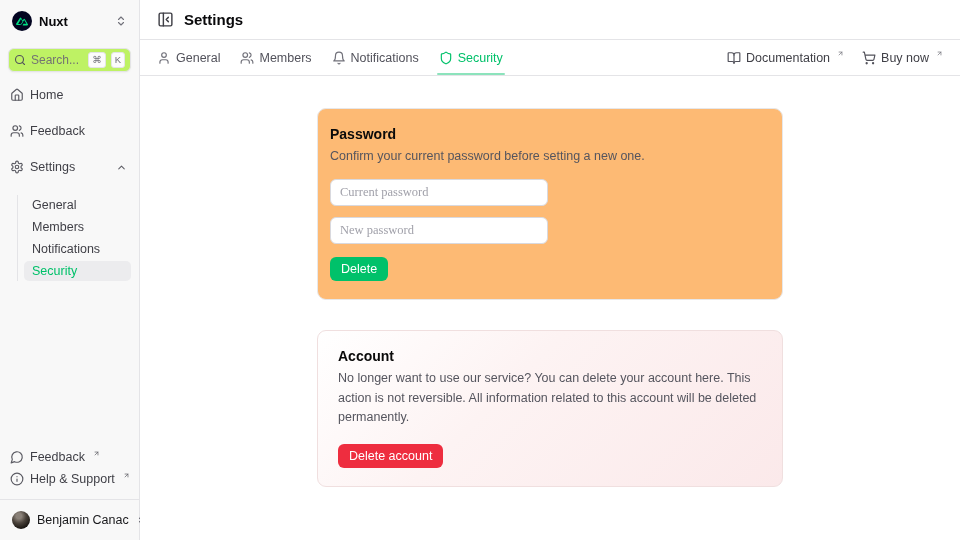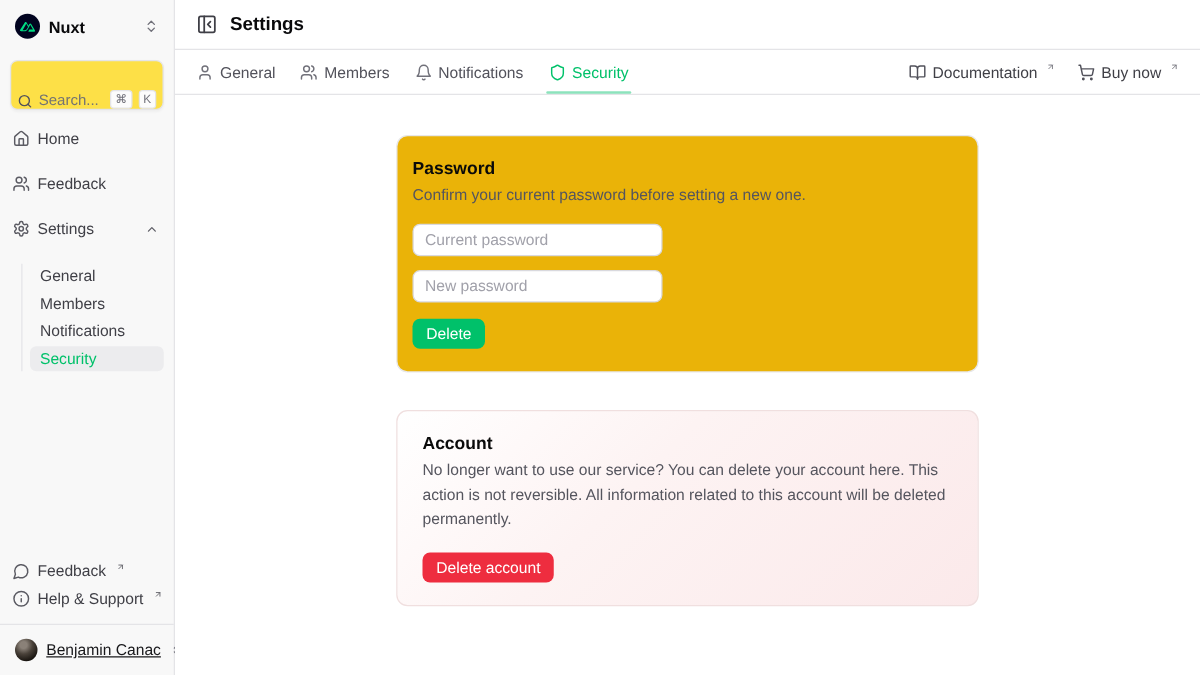--- a/index.html
+++ b/index.html
@@ -18,23 +18,23 @@
     display:flex; flex-direction:column; padding:8px;
   }
   .brand-row { display:flex; align-items:center; gap:7px; padding:2px 4px; height:26px; cursor:pointer; border-radius:6px;justify-content:center; }
   .logo-circle { width:20px; height:20px; border-radius:50%; background:#020420; display:flex; align-items:center; justify-content:center; flex:none; }
   .logo-circle svg { width:12px; height:12px; }
   .brand-name { font-size:13px; font-weight:700; color:#09090b; }
   .selector { margin-left:auto; color:#71717a; }
   .selector svg { width:12px; height:12px; }
 
   .search-box {
-    margin-top:14px; height:40px; background:#fde047;
+    margin-top:14px; height:24px; background:#bef264;
     border:1px solid #e4e4e7; border-radius:6px;
-    display:flex; align-items:flex-end; gap:5px; padding:0 5px;
+    display:flex; align-items:center; gap:5px; padding:0 5px;
     box-shadow:0 1px 2px rgba(0,0,0,.04); cursor:text;
   }
   .search-box svg { width:12px; height:12px; color:#52525b; flex:none; }
   .search-placeholder { flex:1; font-size:12px; color:#737373; white-space:nowrap; overflow:hidden; }
   .kbd {
     font-size:9.5px; line-height:1; color:#71717a; background:#fcfcfc;
     border:1px solid #e4e4e7; border-radius:3px; padding:2px 3px; min-width:14px; text-align:center;
   }
 
   .nav { margin-top:13px; display:flex; flex-direction:column; gap:16px; }
@@ -58,47 +58,47 @@
   .sidebar-footer { margin-top:auto; display:flex; flex-direction:column; gap:2px; }
   .ext { display:inline-block; margin-left:2px; transform:translateY(-4px); color:#71717a; }
   .ext svg { width:7px; height:7px; }
 
   .user-sep { border-top:1px solid #e4e4e7; margin:8px -8px 0 -8px; }
   .user-row { display:flex; align-items:center; gap:7px; padding:9px 4px 3px 4px; cursor:pointer; border-radius:6px; }
   .avatar {
     width:18px; height:18px; border-radius:50%; flex:none;
     background:radial-gradient(circle at 38% 28%, #8a8178 0 16%, #4a423a 42%, #15110d 78%);
   }
-  .user-name { font-size:12.5px; font-weight:500; color:#18181b; white-space:nowrap;text-decoration:underline; }
+  .user-name { font-size:12.5px; font-weight:500; color:#18181b; white-space:nowrap; }
 
   
   .main { flex:1; min-width:0; display:flex; flex-direction:column; background:#fff; }
   .main-header { height:40px; flex:none; border-bottom:1px solid #e4e4e7; display:flex; align-items:center; gap:10px; padding:0 17px; }
   .panel-btn { color:#3f3f46; cursor:pointer; }
   .panel-btn svg { width:17px; height:17px; }
   .page-title { font-size:15px; font-weight:700; color:#09090b; }
 
   .tabbar { height:36px; flex:none; border-bottom:1px solid #e4e4e7; display:flex; align-items:stretch; gap:20px; padding:0 17px; }
   .tab { display:flex; align-items:center; gap:5px; font-size:12.5px; color:#52525b; position:relative; cursor:pointer; }
   .tab svg { width:14px; height:14px; color:#71717a; }
   .tab.active { color:#00c16a; }
   .tab.active svg { color:#00c16a; }
   .tab.active::after { content:""; position:absolute; left:-2px; right:-2px; bottom:0; height:2px; border-radius:2px; background:rgba(0,193,106,.45); }
   .tab-actions { margin-left:auto; display:flex; align-items:center; gap:18px; }
   .action { display:flex; align-items:center; gap:5px; font-size:12.5px; font-weight:500; color:#3f3f46; cursor:pointer; }
   .action svg.main-ic { width:14px; height:14px; color:#52525b; }
 
   .content { flex:1; overflow:auto; padding:32px 0; }
   .card { width:466px; margin:0 auto; border-radius:9px; padding:17px 20px 18px; }
-  .card-password { background:#eab308; border:1px solid #e7e7e9; margin-bottom:30px;padding-left:12px; }
+  .card-password { background:#fdba74; border:1px solid #e7e7e9; margin-bottom:30px;padding-left:12px; }
   .card-account { background:linear-gradient(135deg,#ffffff 0%,#fdf3f3 40%,#fbe9ea 100%); border:1px solid #f0dfdf; }
   .card-title { font-size:14px; font-weight:700; color:#0a0a0a; margin-bottom:5px; }
   .card-desc { font-size:12.5px; color:#55555e; line-height:1.55; margin-bottom:13px; max-width:424px; }
   .pw-input {
-    display:block; width:200px; padding:5px 9px; font-size:12.5px; font-family:Liberation Sans, sans-serif;
+    display:block; width:218px; padding:5px 9px; font-size:12.5px; font-family:Liberation Serif, serif;
     border:1px solid #d9d9de; border-radius:6px; background:#fff; color:#18181b; margin-bottom:11px; outline:none;
   }
   .pw-input::placeholder { color:#a1a1aa; }
   .btn { display:inline-block; border:none; border-radius:6px; color:#fff; font-size:12.5px; font-weight:500; font-family:inherit; padding:5px 11px; cursor:pointer; }
   .btn-primary { background:#00c16a; margin-top:2px; }
   .btn-danger { background:#ee2d3f; margin-top:3px; }
 </style>
 </head>
 <body>
 

